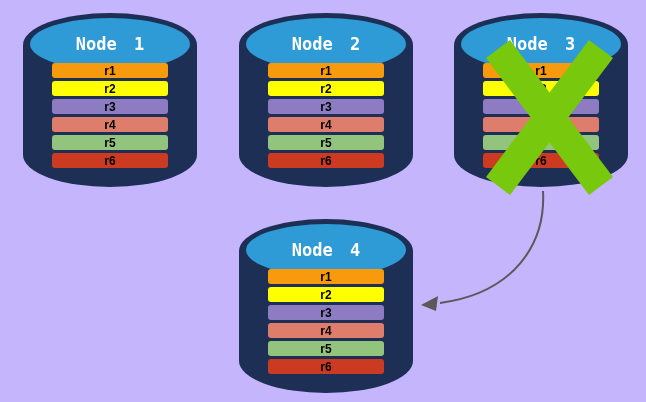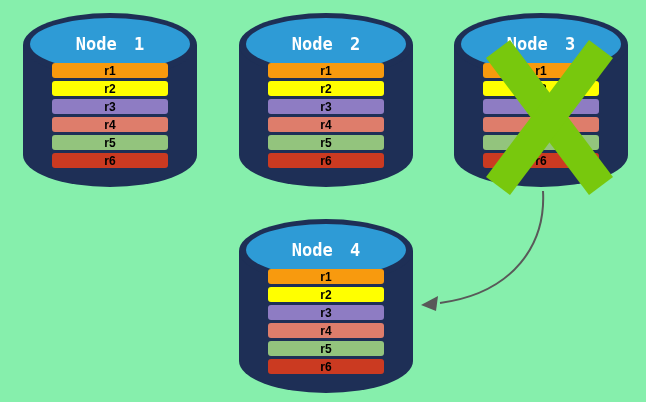--- a/index.html
+++ b/index.html
@@ -1,21 +1,21 @@
 <!DOCTYPE html>
 <html><head>
 <meta charset="utf-8">
 <style>
   * { margin: 0; padding: 0; box-sizing: border-box; }
   html, body { background: #ffffff; }
   .canvas {
     position: relative;
     width: 646px;
     height: 402px;
-    background: #86efac;
+    background: #c4b5fd;
     font-family: "Liberation Sans", sans-serif;
     overflow: hidden;
   }
   .node { position: absolute; }
   .node-title {
     font-family: "DejaVu Sans Mono", monospace;
     font-weight: bold;
     font-size: 17px;
     word-spacing: 7px;
     text-anchor: middle;

